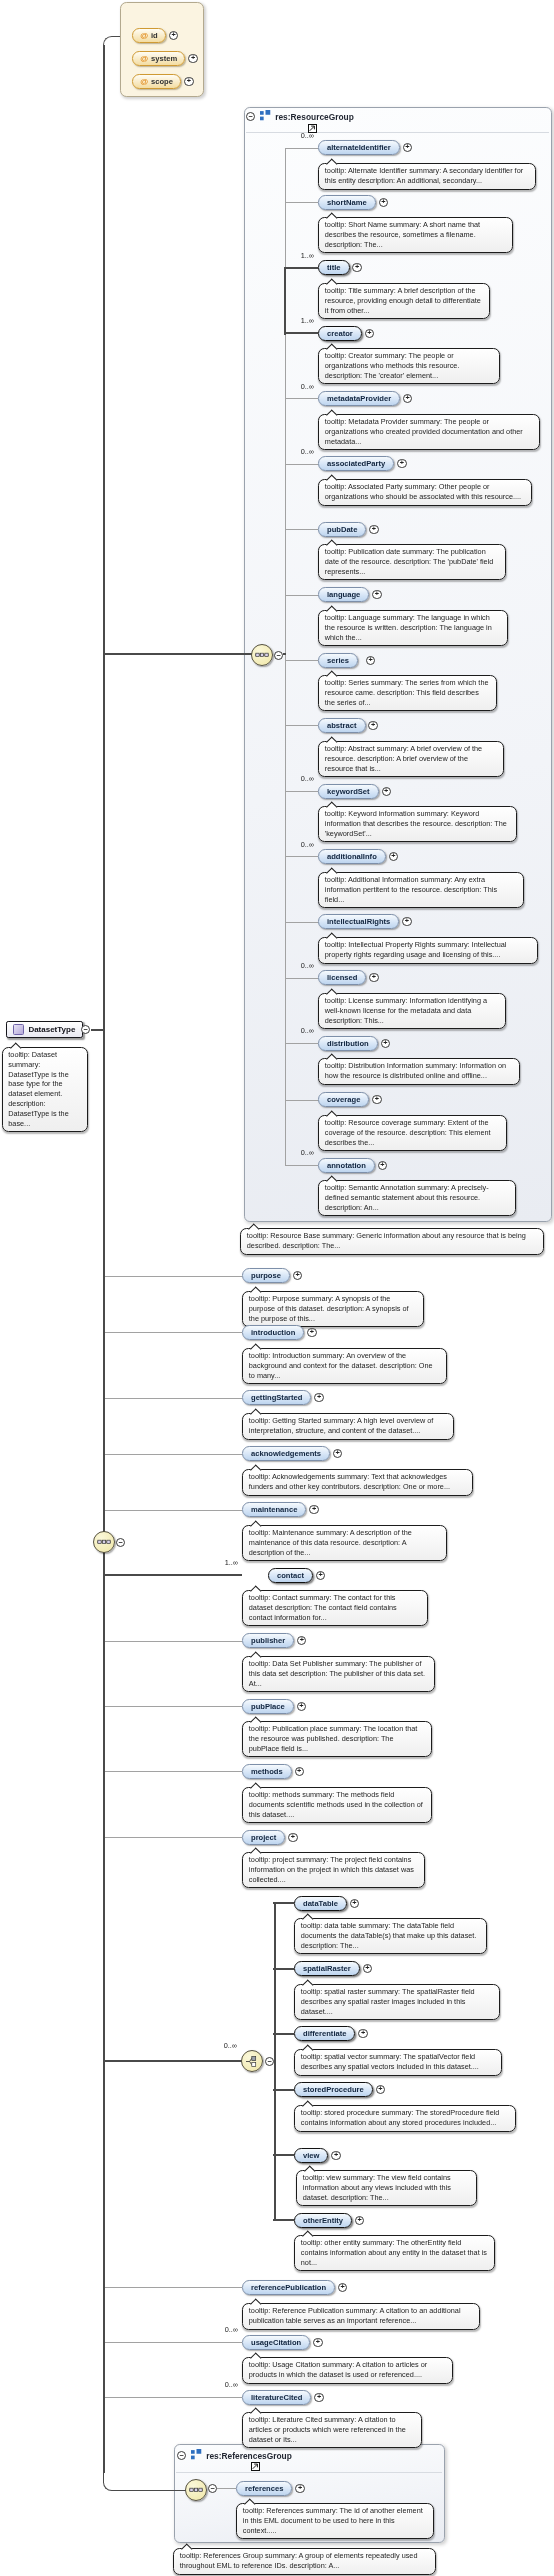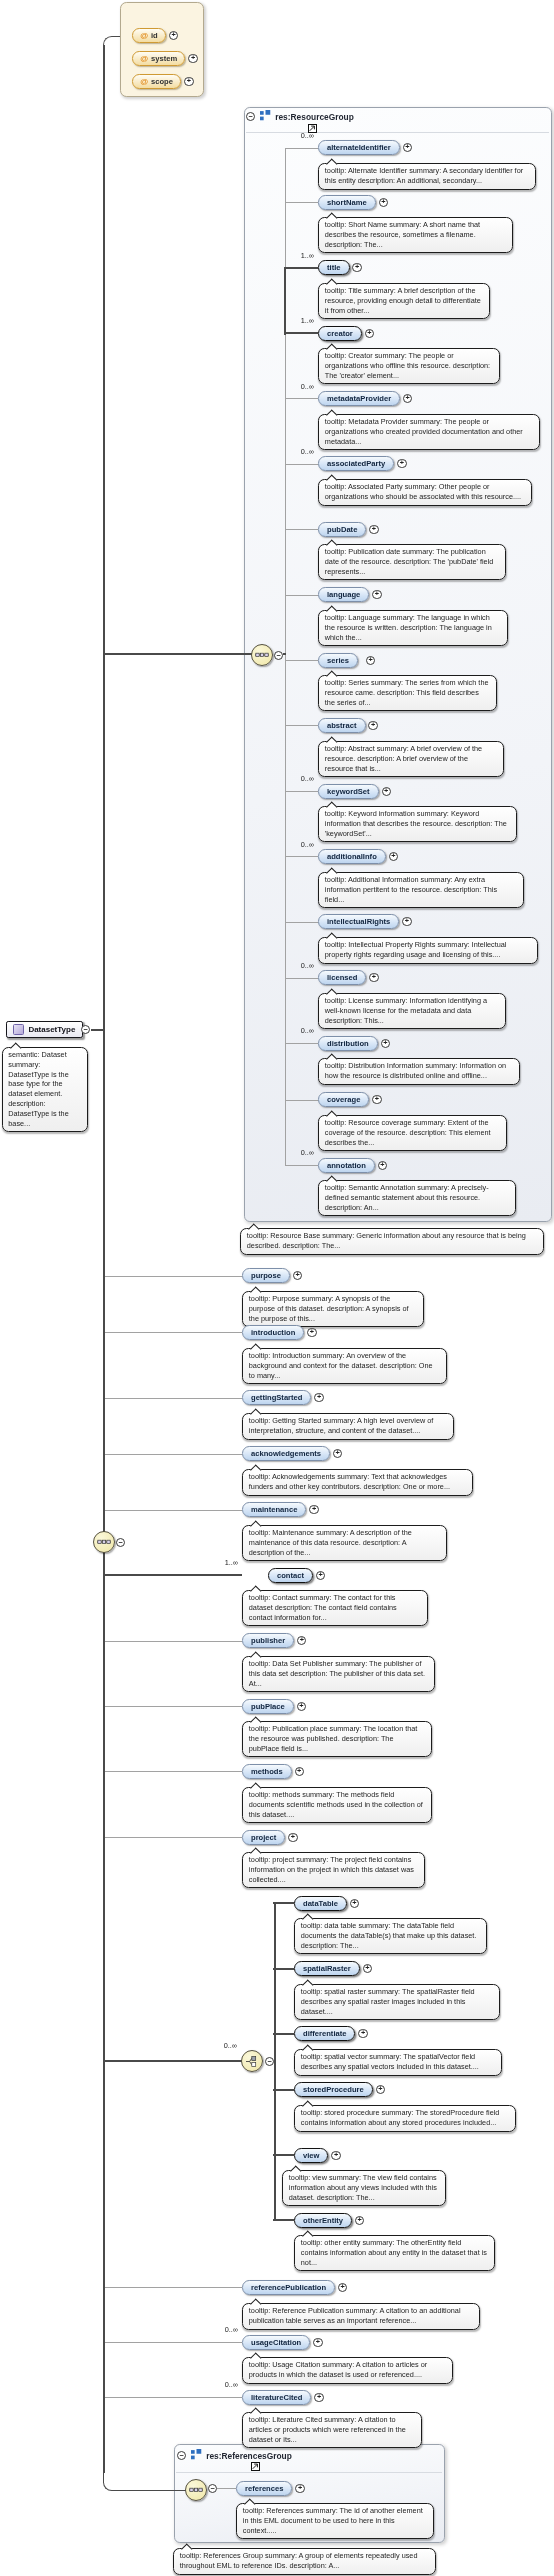--- a/index.html
+++ b/index.html
@@ -101,21 +101,21 @@
   </div>
   <div id="attr-items"></div>
 
   <div class="root-el" style="left:5.8px;top:1021px;">
     <span class="type-icon"></span>
     <span>DatasetType</span>
   </div>
   <span class="pm minus abs" style="position:absolute;left:81px;top:1025px;"></span>
   <div class="tooltip" style="left:1.5px;top:1047px;width:86px;">
     <span class="caret"></span>
-    <span>semantic: Dataset summary: DatasetType is the base type for the dataset element. description: DatasetType is the base...</span>
+    <span>tooltip: Dataset summary: DatasetType is the base type for the dataset element. description: DatasetType is the base...</span>
   </div>
 
   <div class="comp-icon" style="left:93px;top:1531px;">
       <svg width="14" height="8" viewBox="0 0 19 11">
         <line x1="0" y1="5.5" x2="19" y2="5.5" stroke="#3c3c3c" stroke-width="1.2"></line>
         <rect x="1" y="3" width="4.6" height="4.6" fill="#d9d2ea" stroke="#2f2f2f" stroke-width="0.9"></rect>
         <rect x="7.2" y="3" width="4.6" height="4.6" fill="#d9d2ea" stroke="#2f2f2f" stroke-width="0.9"></rect>
         <rect x="13.4" y="3" width="4.6" height="4.6" fill="#d9d2ea" stroke="#2f2f2f" stroke-width="0.9"></rect>
       </svg>
     </div>
@@ -187,21 +187,21 @@
       <span class="pill required">title</span>
       <span class="pm plus"></span>
     </div>
     <div class="tooltip" style="left: 318px; top: 283px; width: 172px;"><span class="caret"></span><span>tooltip: Title summary: A brief description of the resource, providing enough detail to differentiate it from other...</span></div>
     <div class="ln bold" style="left: 284px; top: 332px; width: 34px; height: 1.5px;"></div>
     <div class="occurs" style="left: 281px; top: 316px;">1..∞</div>
     <div class="pill-row" style="left: 318px; top: 326px;">
       <span class="pill required">creator</span>
       <span class="pm plus"></span>
     </div>
-    <div class="tooltip" style="left: 318px; top: 348px; width: 182px;"><span class="caret"></span><span>tooltip: Creator summary: The people or organizations who offline this resource. description: The 'creator' element...</span></div>
+    <div class="tooltip" style="left: 318px; top: 348px; width: 182px;"><span class="caret"></span><span>tooltip: Creator summary: The people or organizations who methods this resource. description: The 'creator' element...</span></div>
     <div class="ln" style="left: 285px; top: 398px; width: 33px; height: 0.7px;"></div>
     <div class="occurs" style="left: 281px; top: 382px;">0..∞</div>
     <div class="pill-row" style="left: 318px; top: 391px;">
       <span class="pill">metadataProvider</span>
       <span class="pm plus"></span>
     </div>
     <div class="tooltip" style="left: 318px; top: 414px; width: 222px;"><span class="caret"></span><span>tooltip: Metadata Provider summary: The people or organizations who created provided documentation and other metadata...</span></div>
     <div class="ln" style="left: 285px; top: 464px; width: 33px; height: 0.7px;"></div>
     <div class="occurs" style="left: 281px; top: 447px;">0..∞</div>
     <div class="pill-row" style="left: 318px; top: 456px;">
@@ -363,21 +363,21 @@
     <div class="pill-row" style="left: 294px; top: 2082px;">
       <span class="pill required">storedProcedure</span>
       <span class="pm plus"></span>
     </div>
     <div class="tooltip" style="left: 294px; top: 2105px; width: 222px;"><span class="caret"></span><span>tooltip: stored procedure summary: The storedProcedure field contains information about any stored procedures included...</span></div>
     <div class="ln bold" style="left: 273px; top: 2154px; width: 21px; height: 1.5px;"></div>
     <div class="pill-row" style="left: 294px; top: 2148px;">
       <span class="pill required">view</span>
       <span class="pm plus"></span>
     </div>
-    <div class="tooltip" style="left: 282px; top: 2170px; width: 164px;"><span class="caret"></span><span>tooltip: view summary: The view field contains information about any views included with this dataset. description: The...</span></div>
+    <div class="tooltip" style="left: 296px; top: 2170px; width: 181px;"><span class="caret"></span><span>tooltip: view summary: The view field contains information about any views included with this dataset. description: The...</span></div>
     <div class="ln bold" style="left: 273px; top: 2219px; width: 21px; height: 1.5px;"></div>
     <div class="pill-row" style="left: 294px; top: 2213px;">
       <span class="pill required">otherEntity</span>
       <span class="pm plus"></span>
     </div>
     <div class="tooltip" style="left: 294px; top: 2235px; width: 201px;"><span class="caret"></span><span>tooltip: other entity summary: The otherEntity field contains information about any entity in the dataset that is not...</span></div>
     <div class="ln" style="left: 105px; top: 2287px; width: 137px; height: 0.7px;"></div>
     <div class="pill-row" style="left: 242px; top: 2280px;">
       <span class="pill">referencePublication</span>
       <span class="pm plus"></span>

